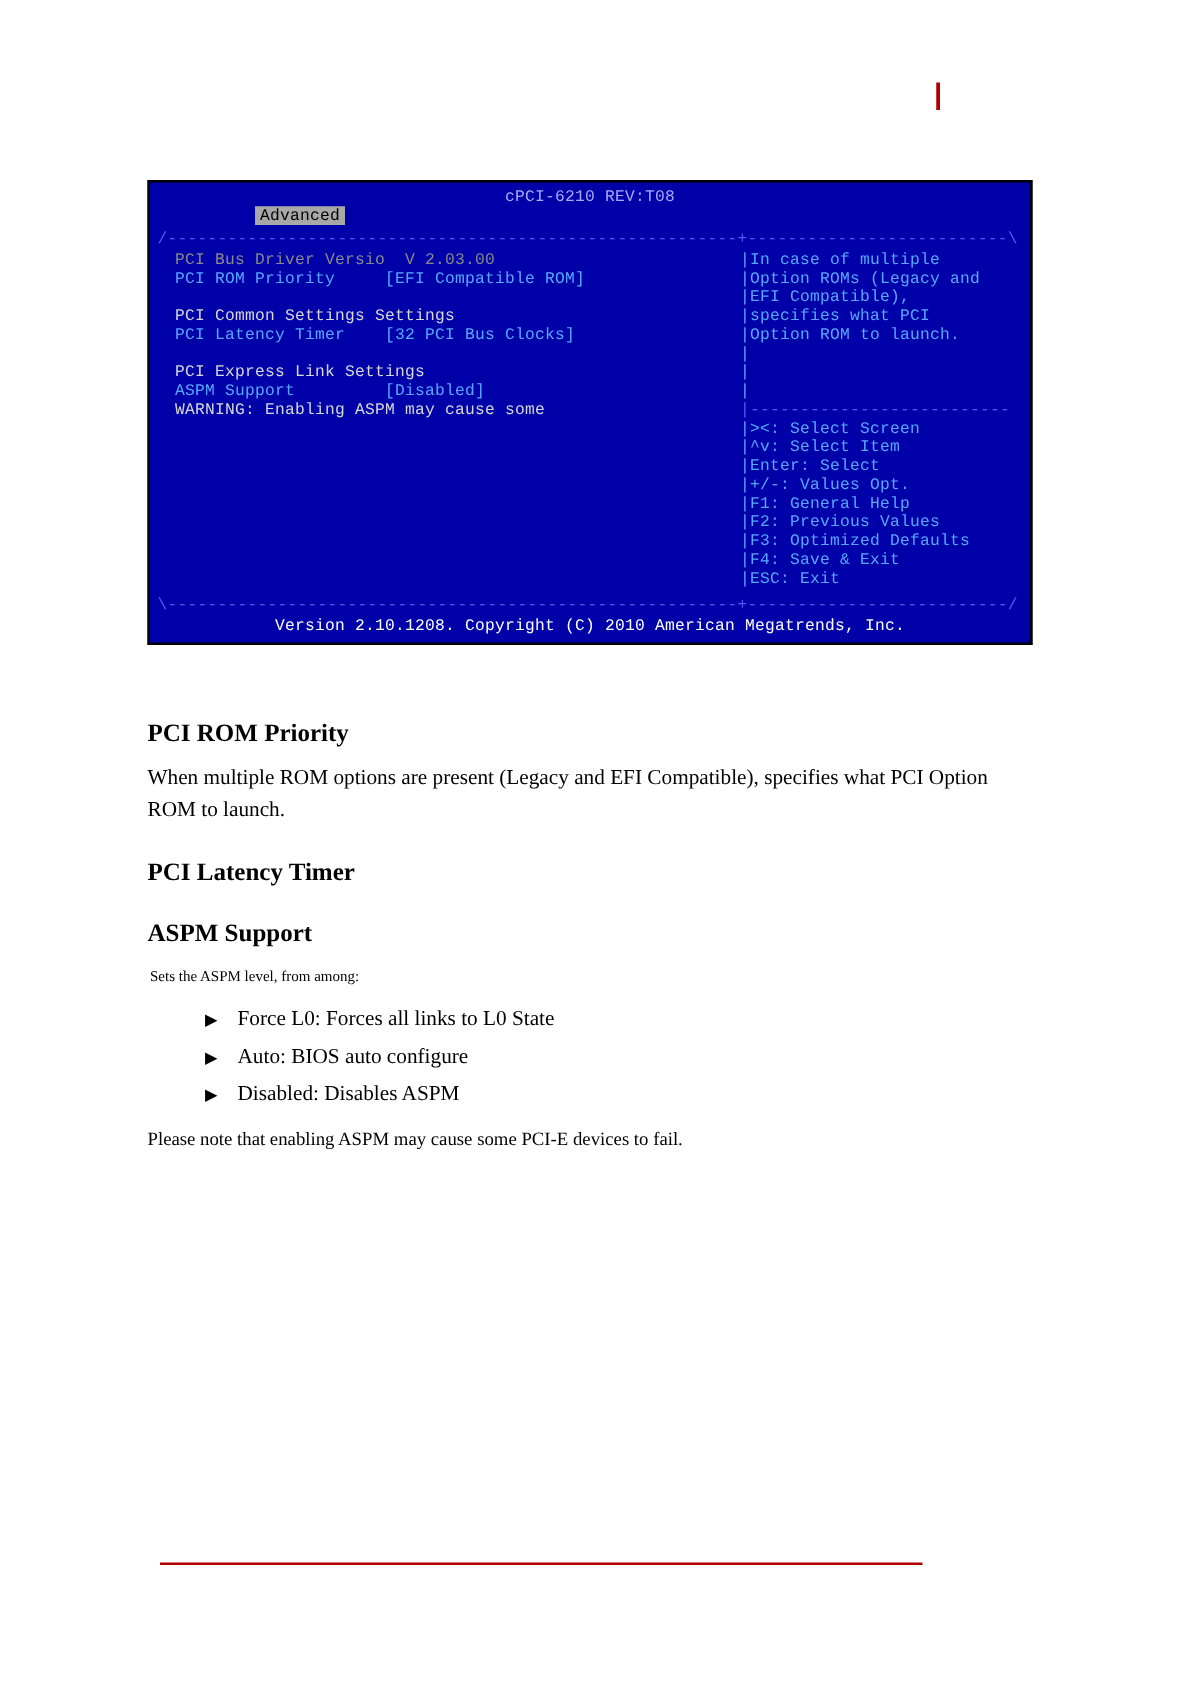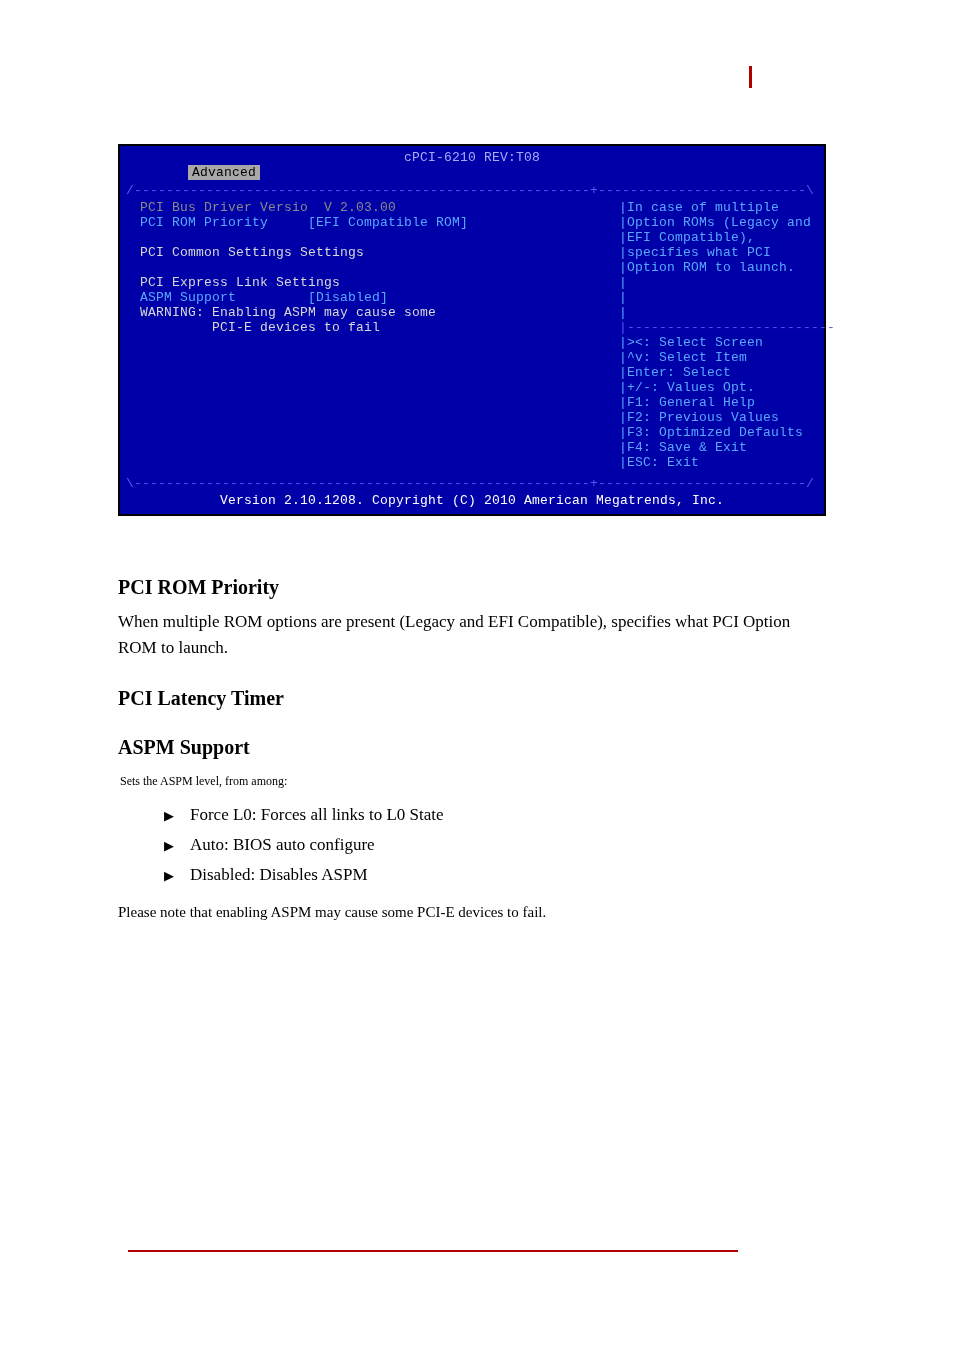--- a/index.html
+++ b/index.html
@@ -6,29 +6,29 @@
   html, body { width: 954px; height: 1352px; background: #ffffff; font-family: "Times New Roman", Times, serif; color: #000; }
   .page { position: relative; width: 856px; height: 1352px; padding: 60px 54px 0 118px; }
   .cursor-mark { position: absolute; top: 66px; right: 104px; width: 3px; height: 22px; background: #b00000; }
   .red-rule { position: absolute; left: 128px; right: 118px; bottom: 100px; height: 2px; background: #b00000; }
 
   
   .bios-frame { margin: 84px auto 0 auto; width: 708px; border: 2px solid #000; background: #0000a8; font-family: "Courier New", monospace; font-size: 13px; line-height: 15px; letter-spacing: 0.2px; }
   .bios-inner { position: relative; }
   .bios-title-row { text-align: center; color: #a8aaff; padding: 4px 0 2px 0; font-size: 13px; }
   .bios-tab-row { height: 16px; position: relative; }
-  .bios-tab { position: absolute; left: 68px; top: -2px; background: #a8a8a8; color: #000; padding: 0 4px; font-family: "Courier New", monospace; }
+  .bios-tab { position: absolute; left: 84px; top: -2px; background: #a8a8a8; color: #000; padding: 0 4px; font-family: "Courier New", monospace; }
   .bios-sep-top { color: #5858f0; padding: 0 6px; white-space: pre; font-size: 13px; }
   .bios-body { display: flex; justify-content: space-between; }
   .bios-left { flex: 0 0 466px; padding: 2px 6px 6px 20px; color: #b8b8b8; }
   .bios-left .muted { color: #8a8a8a; }
   .bios-left .blue { color: #58a8ff; }
   .bios-left .row { white-space: pre; }
   .bios-left .heading { color: #d8d8d8; }
-  .bios-right { flex: 1 1 auto; padding: 2px 6px 6px 6px; color: #58a8ff; margin-left: 27px; }
+  .bios-right { flex: 1 1 auto; padding: 2px 6px 6px 6px; color: #58a8ff; }
   .bios-right .row { white-space: pre; }
   .bios-right .sep { color: #5858f0; white-space: pre; }
   .bios-bar-sep { color: #5858f0; white-space: pre; padding: 0 6px; }
   .bios-footer { text-align: center; color: #ffffff; padding: 2px 0 6px 0; }
 
   
   .doc-body { margin-top: 60px; }
   .doc-p { font-size: 17px; line-height: 26px; margin: 10px 0 14px 0; }
   .doc-h { font-size: 20px; margin: 26px 0 10px 0; }
   .doc-sub { font-size: 12px; line-height: 24px; margin-left: 2px; margin-bottom: 12px; }
@@ -49,25 +49,25 @@
       <div class="bios-tab-row">
         <span class="bios-tab">Advanced</span>
       </div>
       <div class="bios-sep-top">/---------------------------------------------------------+--------------------------\</div>
       <div class="bios-body">
         <div class="bios-left">
           <div class="row"><span class="muted">PCI Bus Driver Versio</span><span class="muted">  V 2.03.00</span></div>
           <div class="row"><span class="blue">PCI ROM Priority</span><span class="blue">     [EFI Compatible ROM]</span></div>
           <div class="row">&nbsp;</div>
           <div class="row heading">PCI Common Settings Settings</div>
+          <div class="row"><span class="blue">PCI Latency Timer</span><span class="blue">    [32 PCI Bus Clocks]</span></div>
           <div class="row">&nbsp;</div>
           <div class="row heading">PCI Express Link Settings</div>
           <div class="row"><span class="blue">ASPM Support</span><span class="blue">         [Disabled]</span></div>
           <div class="row heading">WARNING: Enabling ASPM may cause some</div>
-          <div class="row heading">         PCI-E devices to fail</div>
         </div>
         <div class="bios-right">
           <div class="row">|In case of multiple</div>
           <div class="row">|Option ROMs (Legacy and</div>
           <div class="row">|EFI Compatible),</div>
           <div class="row">|specifies what PCI</div>
           <div class="row">|Option ROM to launch.</div>
           <div class="row">|</div>
           <div class="row">|</div>
           <div class="row">|</div>

